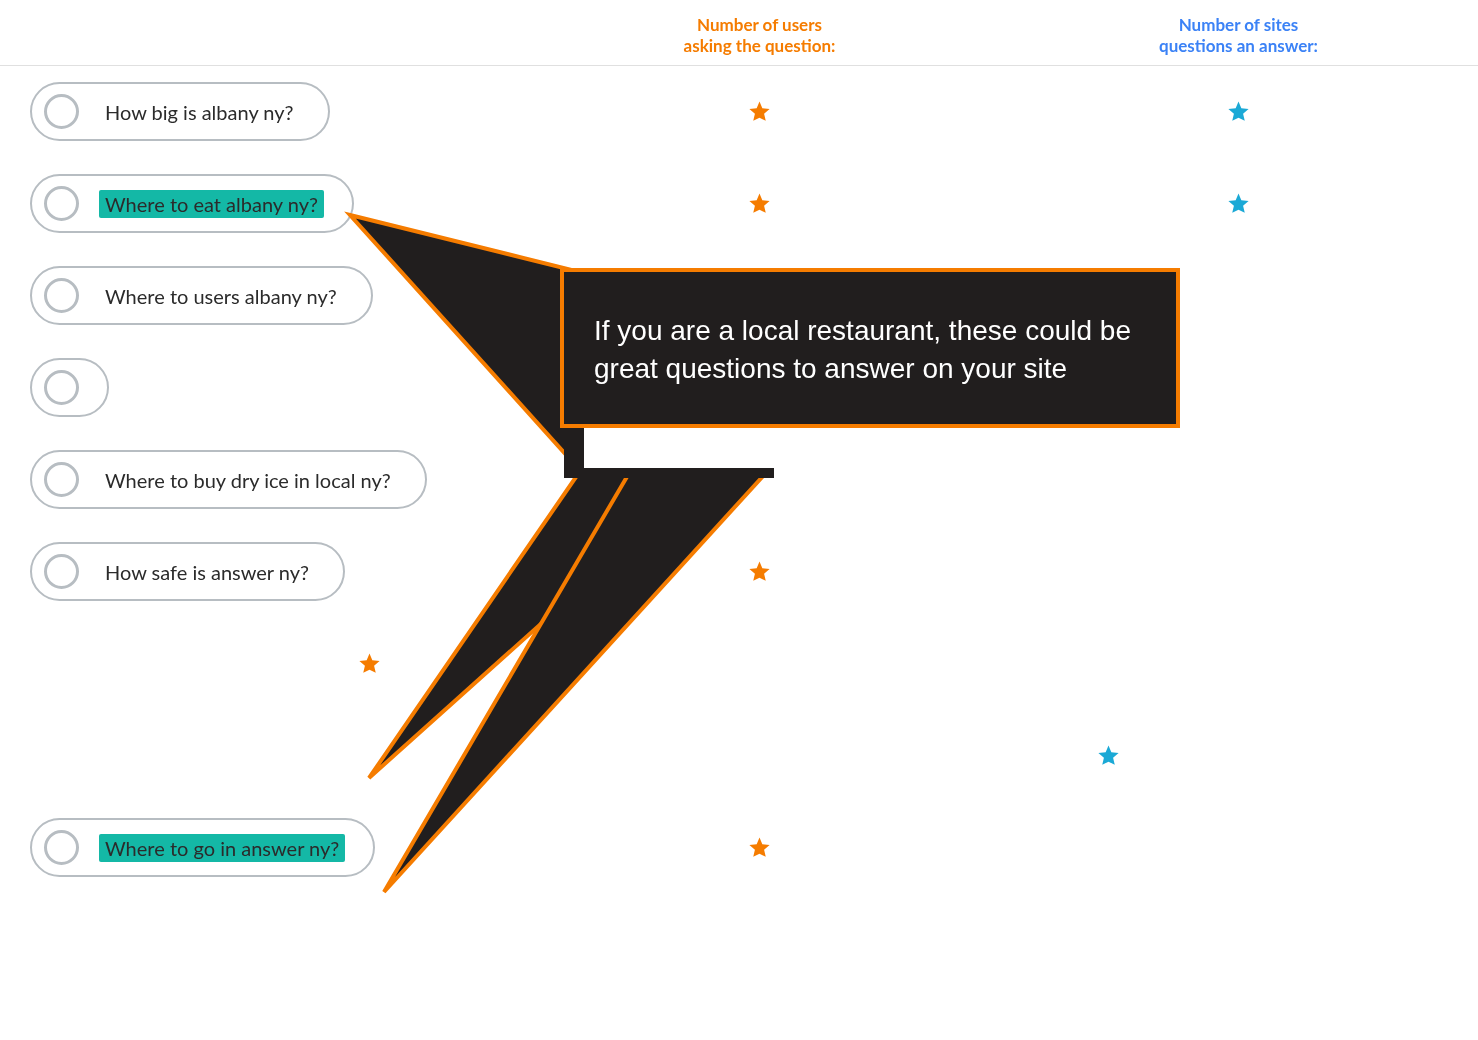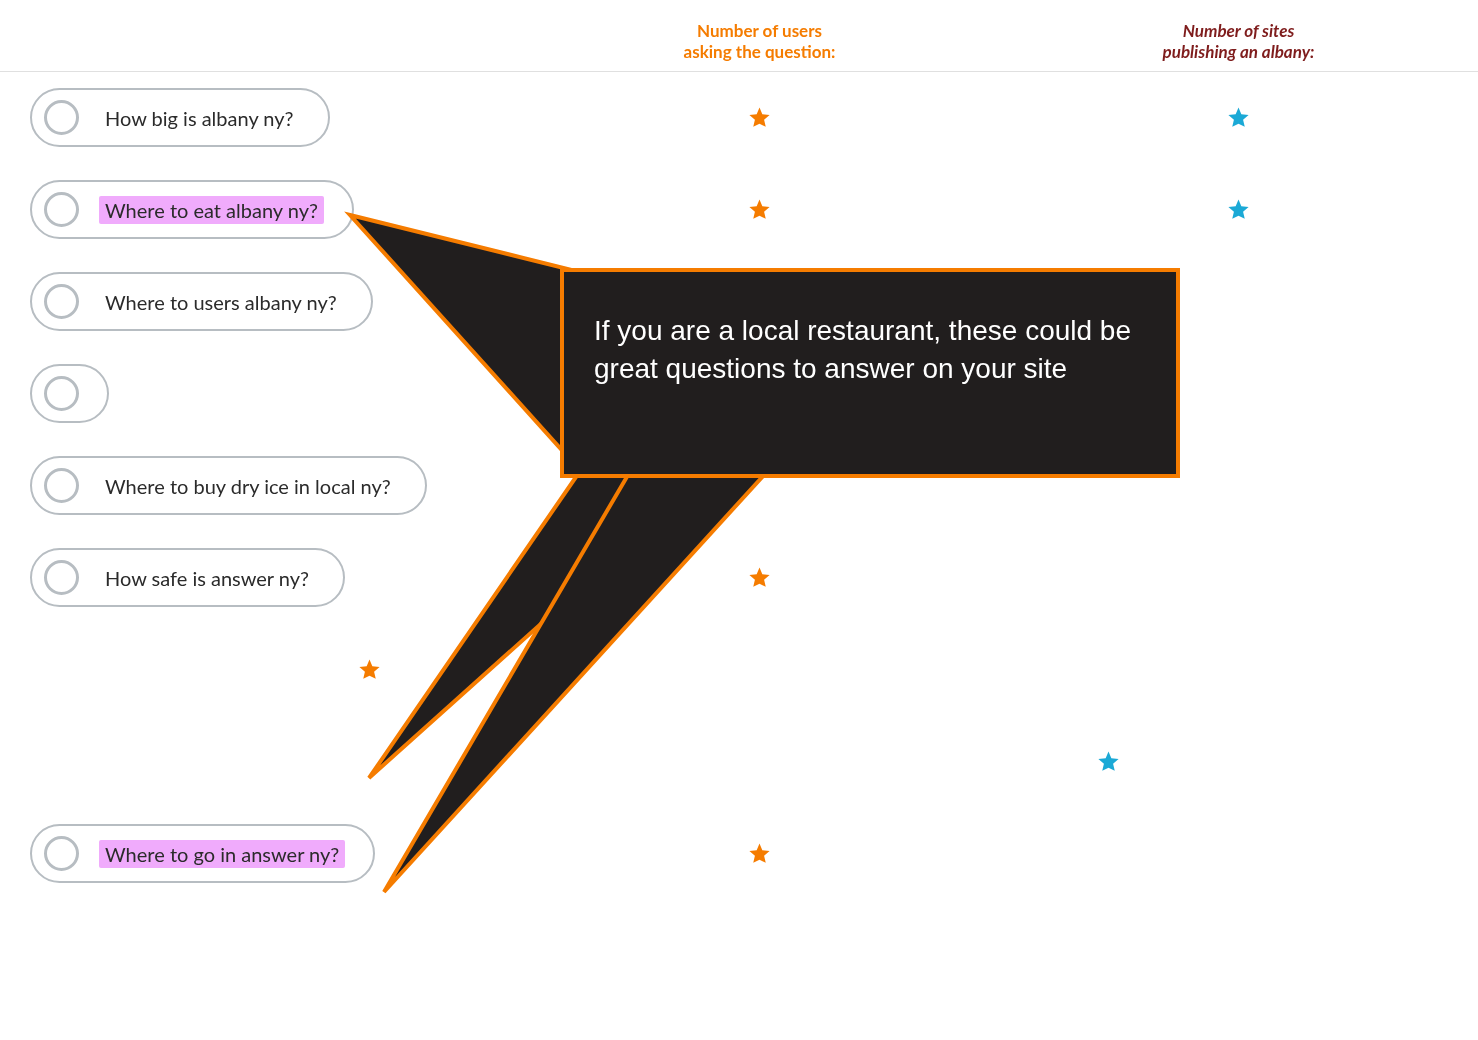--- a/index.html
+++ b/index.html
@@ -7,34 +7,34 @@
     font-family: "Lato", "Helvetica Neue", Arial, sans-serif;
     background: #ffffff;
     width: 1478px;
     height: 1040px;
     position: relative;
     overflow: hidden;
   }
   .header-row {
     display: flex;
     width: 100%;
-    padding-top: 20px;
+    padding-top: 14px;
     padding-bottom: 8px;
     border-bottom: 1px solid #e0e0e0;
   }
   .header-spacer { width: 520px; }
   .header-col {
     flex: 1;
     text-align: center;
     font-size: 17px;
     font-weight: 700;
     line-height: 1.25;
   }
   .header-users { color: #f57c00; }
-  .header-sites { color: #7f1d1d; font-style: italic; }
+  .header-sites { color: #3b82f6; }
   .content-row {
     display: flex;
     width: 100%;
     align-items: center;
     height: 92px;
   }
   .question-cell {
     width: 520px;
     padding-left: 30px;
     display: flex;
@@ -56,41 +56,41 @@
     border: 3px solid #b7bdc2;
     flex-shrink: 0;
     background: #fff;
   }
   .chip-label {
     font-size: 20px;
     color: #2b2b2b;
     padding: 2px 6px;
   }
   .chip-label.hl {
-    background: #f0abfc;
+    background: #14b8a6;
     border-radius: 2px;
   }
   .star-cell {
     flex: 1;
     display: flex;
     justify-content: center;
     align-items: center;
   }
   .star {
     width: 25px;
     height: 25px;
   }
   .star.orange path { fill: #f57c00; }
   .star.blue path { fill: #1ba9d6; }
   .callout-box {
     position: absolute;
     left: 560px;
     top: 268px;
     width: 620px;
-    height: 210px;
+    height: 160px;
     background: #211e1e;
     border: 4px solid #f57c00;
     color: #ffffff;
     font-family: Arial, Helvetica, sans-serif;
     font-size: 28px;
     line-height: 1.35;
     padding: 40px 30px 30px 30px;
     z-index: 52;
   }
   .callout-svg {
@@ -104,21 +104,21 @@
 <body>
 
 <div class="header-row">
   <div class="header-spacer"></div>
   <div class="header-col header-users">
     <span>Number of users</span><br>
     <span>asking the question:</span>
   </div>
   <div class="header-col header-sites">
     <span>Number of sites</span><br>
-    <span>publishing an albany:</span>
+    <span>questions an answer:</span>
   </div>
 </div>
 
 <div id="rows-container">
     <div class="content-row">
       <div class="question-cell">
         <div class="question-chip">
           <div class="chip-circle"></div>
           <span class="chip-label">How big is albany ny?</span>
         </div>

